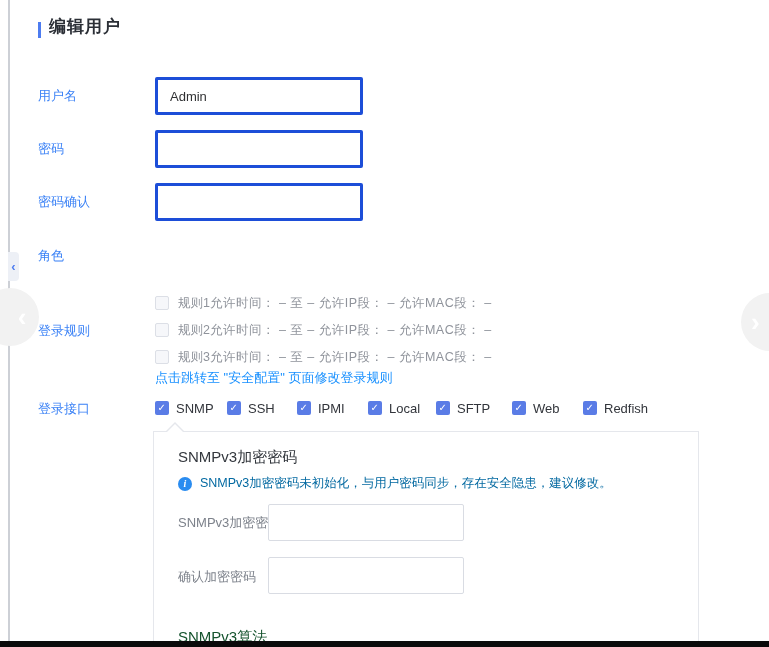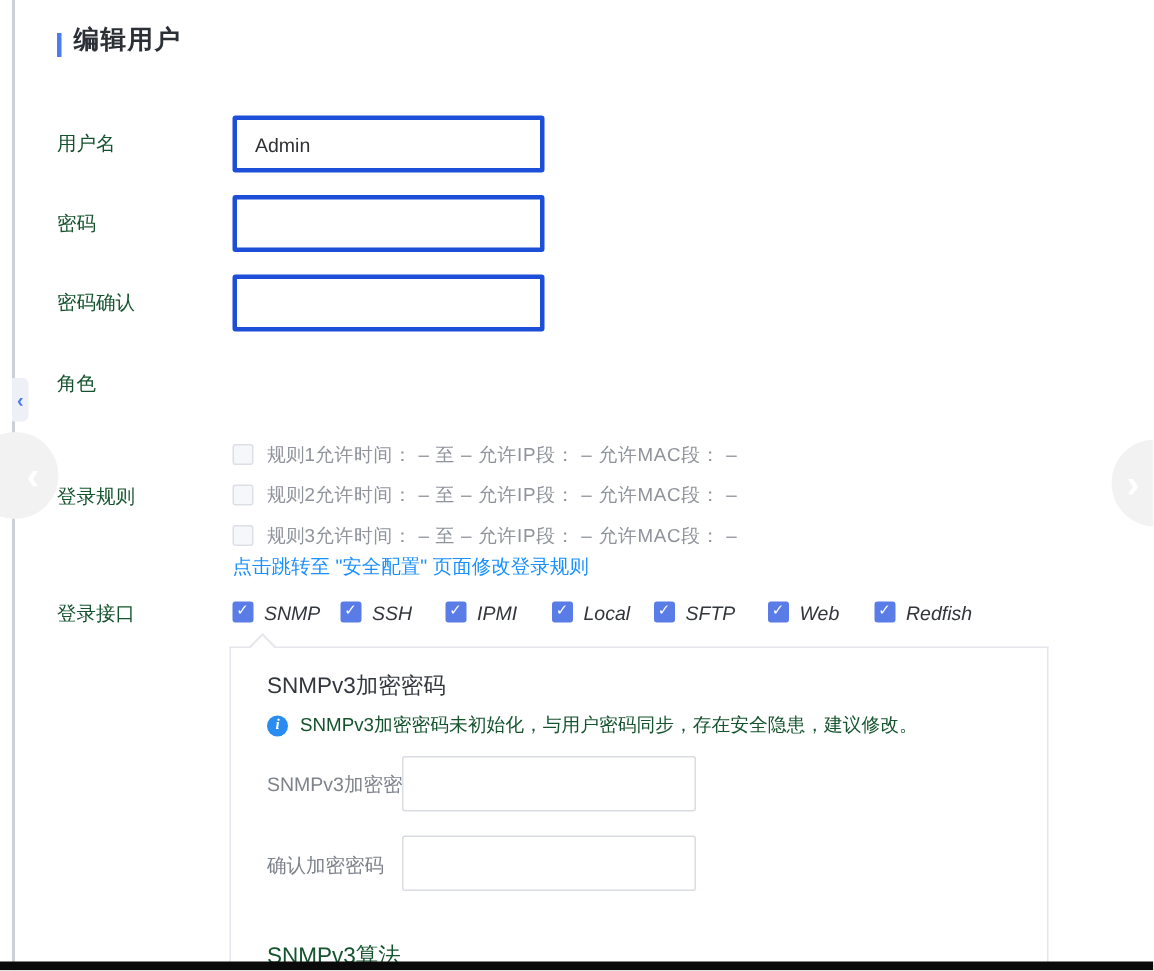--- a/index.html
+++ b/index.html
@@ -9,21 +9,21 @@
 
   .left-divider { position:absolute; left:8px; top:0; width:2px; height:647px; background:#cdd0d6; }
   .bottom-bar { position:absolute; left:0; top:641px; width:769px; height:6px; background:#0a0a0a; z-index:30; }
 
   
   .page-title-wrap { position:absolute; left:38px; top:15px; display:flex; align-items:flex-end; }
   .title-accent { width:3px; height:16px; background:#4d7cf0; margin-right:8px; }
   .page-title { font-size:17px; font-weight:bold; color:#2b2f36; letter-spacing:1px; }
 
   
-  .f-label { position:absolute; left:38px; font-size:13px; color:#14532d; }
+  .f-label { position:absolute; left:38px; font-size:13px; color:#3b82f6; }
   .t-input { position:absolute; left:155px; width:208px; height:38px; border:3px solid #1d4ed8;
              border-radius:2px; background:#fff; font-size:13px; color:#303133; padding:0 12px;
              font-family:inherit; outline:none; }
   .select { position:absolute; left:155px; width:208px; height:38px; border:1px solid #d9dce3;
             border-radius:2px; background:#fff; display:flex; align-items:center; padding:0 12px;
             font-size:13px; color:#303133; cursor:pointer; }
   .select .caret { position:absolute; right:13px; top:16px; width:0; height:0;
                    border-left:5px solid transparent; border-right:5px solid transparent;
                    border-top:6px solid #8a8f99; }
 
@@ -32,35 +32,35 @@
   .cb { width:14px; height:14px; border:1px solid #dcdfe6; border-radius:2px; background:#f6f7fa;
         display:inline-block; flex:0 0 auto; }
   .rule-name { font-size:12.5px; color:#8f939b; margin-left:9px; }
   .rule-detail { font-size:12.5px; color:#8f939b; letter-spacing:0.5px; }
   .rules-link { position:absolute; left:155px; top:369px; font-size:13px; color:#1890ff; cursor:pointer; }
 
   
   .iface { position:absolute; top:400px; height:16px; display:flex; align-items:center; }
   .cb-on { width:14px; height:14px; border-radius:2px; background:#5a7ce6; position:relative; flex:0 0 auto; }
   .cb-on::after { content:"✓"; position:absolute; left:2.5px; top:0.5px; font-size:10px; color:#fff; font-weight:bold; }
-  .iface span.lbl { font-size:13px; color:#32353b; margin-left:7px;font-style:italic; }
+  .iface span.lbl { font-size:13px; color:#32353b; margin-left:7px; }
 
   
   .panel { position:absolute; left:153px; top:431px; width:546px; height:220px;
            border:1px solid #e5e7ec; border-bottom:none; background:#fff; }
   .panel .notch-outer { position:absolute; left:11px; top:-10px; width:0; height:0;
         border-left:10px solid transparent; border-right:10px solid transparent; border-bottom:10px solid #e5e7ec; }
   .panel .notch-inner { position:absolute; left:12px; top:-8px; width:0; height:0;
         border-left:9px solid transparent; border-right:9px solid transparent; border-bottom:9px solid #fff; }
   .panel-title { position:absolute; left:24px; top:16px; font-size:15px; color:#33373d; }
   .notice { position:absolute; left:24px; top:43px; display:flex; align-items:center; }
   .info-icon { width:14px; height:14px; border-radius:50%; background:#2a8cf0; color:#fff;
                font-size:10px; font-weight:bold; text-align:center; line-height:14px;
                font-family:"Liberation Serif","DejaVu Serif",serif; font-style:italic; flex:0 0 auto; }
-  .notice-text { font-size:12.5px; color:#14532d; margin-left:8px; }
+  .notice-text { font-size:12.5px; color:#0369a1; margin-left:8px; }
   .p-label { position:absolute; left:24px; font-size:13px; color:#7d828b; }
   .p-input { position:absolute; left:114px; width:196px; height:37px; border:1px solid #d9dce3;
              border-radius:2px; background:#fff; font-size:13px; color:#303133; padding:0 12px;
              font-family:inherit; outline:none; }
   .panel-subtitle { position:absolute; left:24px; top:196px; font-size:15px; color:#14532d; }
 
   
   .collapse-tab { position:absolute; left:8px; top:252px; width:11px; height:29px; background:#edf0f6;
                   border-radius:0 4px 4px 0; display:flex; align-items:center; justify-content:center;
                   cursor:pointer; z-index:5; }

